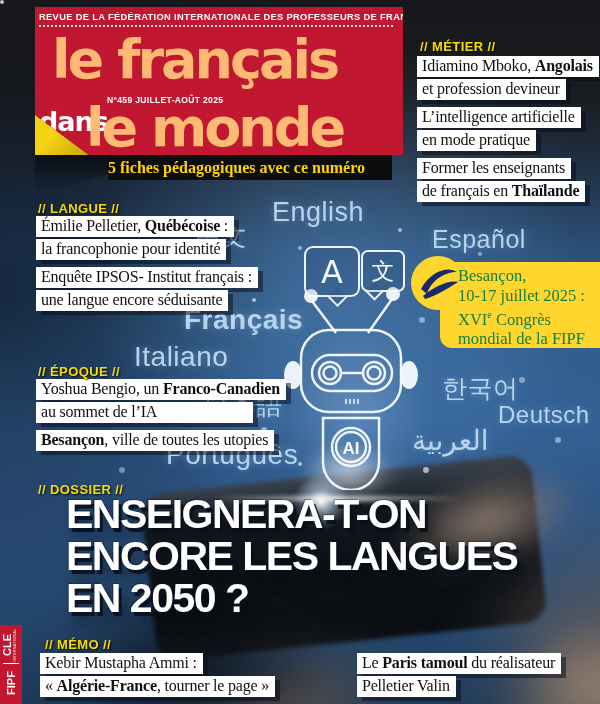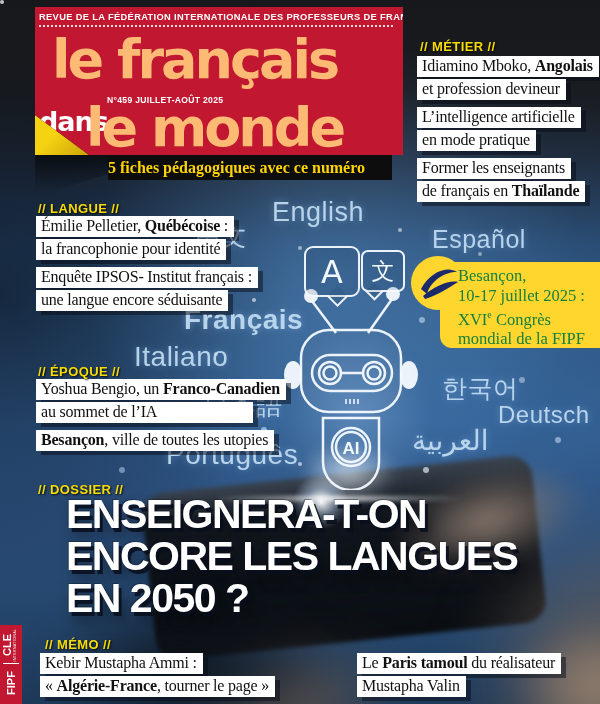--- a/index.html
+++ b/index.html
@@ -311,21 +311,21 @@
       </div>
     </div>
   <div class="group-items" id="g-paris">
       <div class="hl-item">
         <div class="hl-line">
           <span>Le </span>
           <span class="b">Paris tamoul</span>
           <span> du réalisateur</span>
         </div>
         <div class="hl-line">
-          <span>Mustapha Valin</span>
+          <span>Pelletier Valin</span>
         </div>
       </div>
     </div>
 
   <div class="badge-rect"></div>
   <div class="badge-circle">
     <svg width="54" height="54" viewBox="0 0 54 54">
       <path d="M10 33 C 20 14, 38 10, 46 16 C 34 16, 20 24, 16 38 Z" fill="#1b2a6b"></path>
       <path d="M12 40 C 24 30, 38 24, 47 26 C 38 32, 24 40, 14 43 Z" fill="#1b2a6b"></path>
     </svg>

